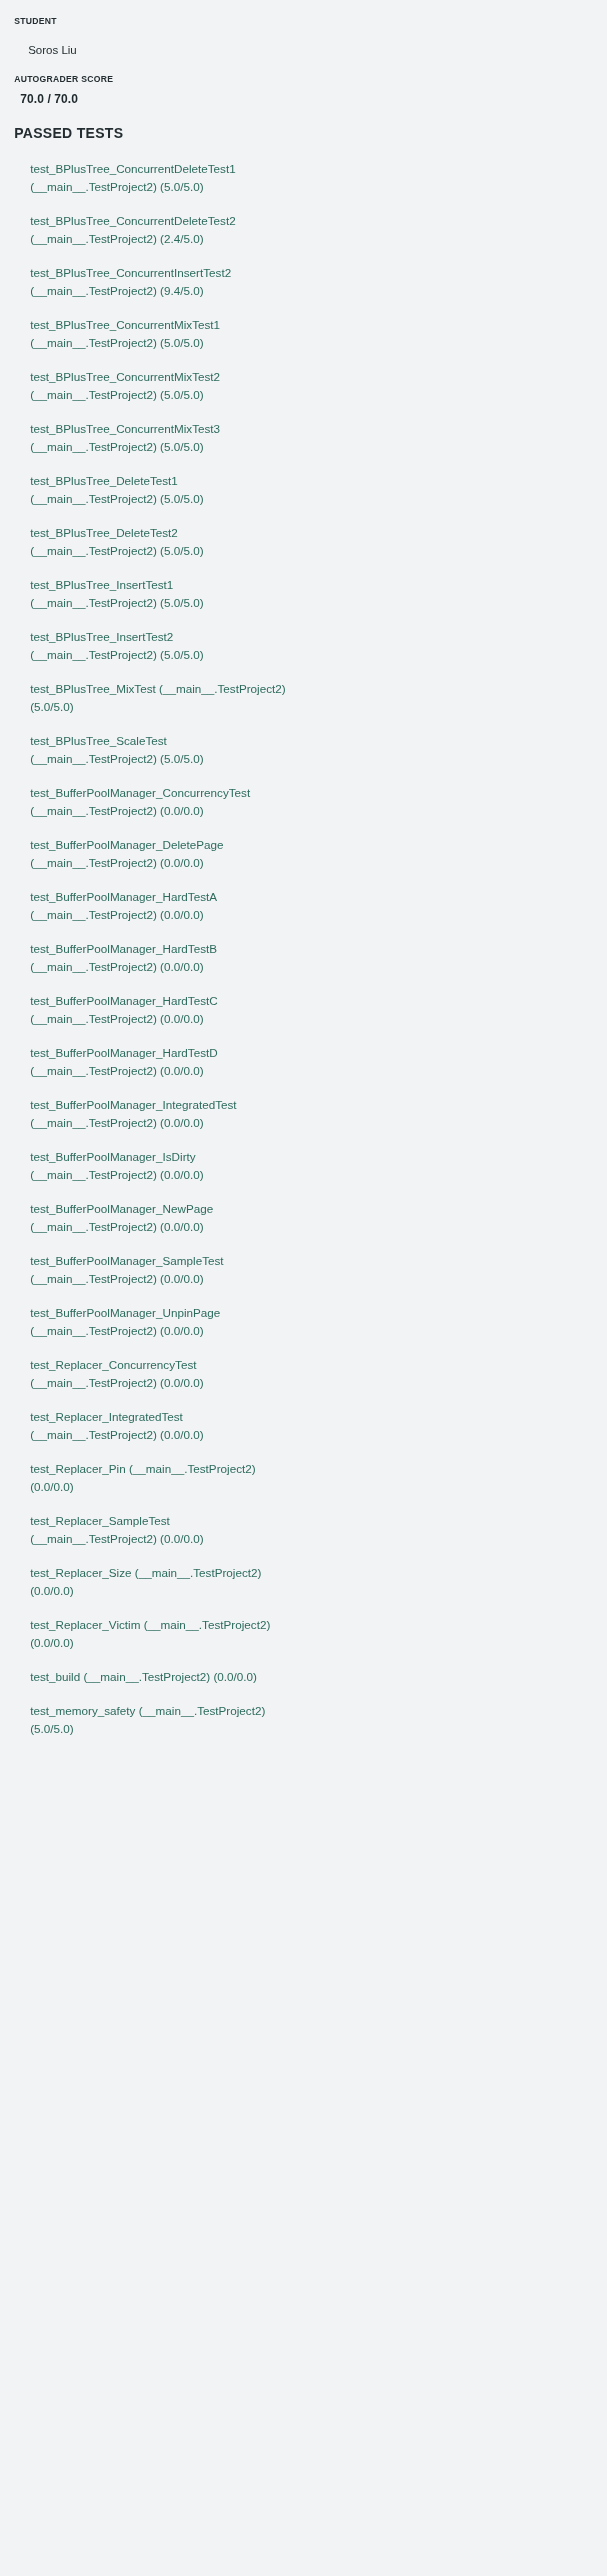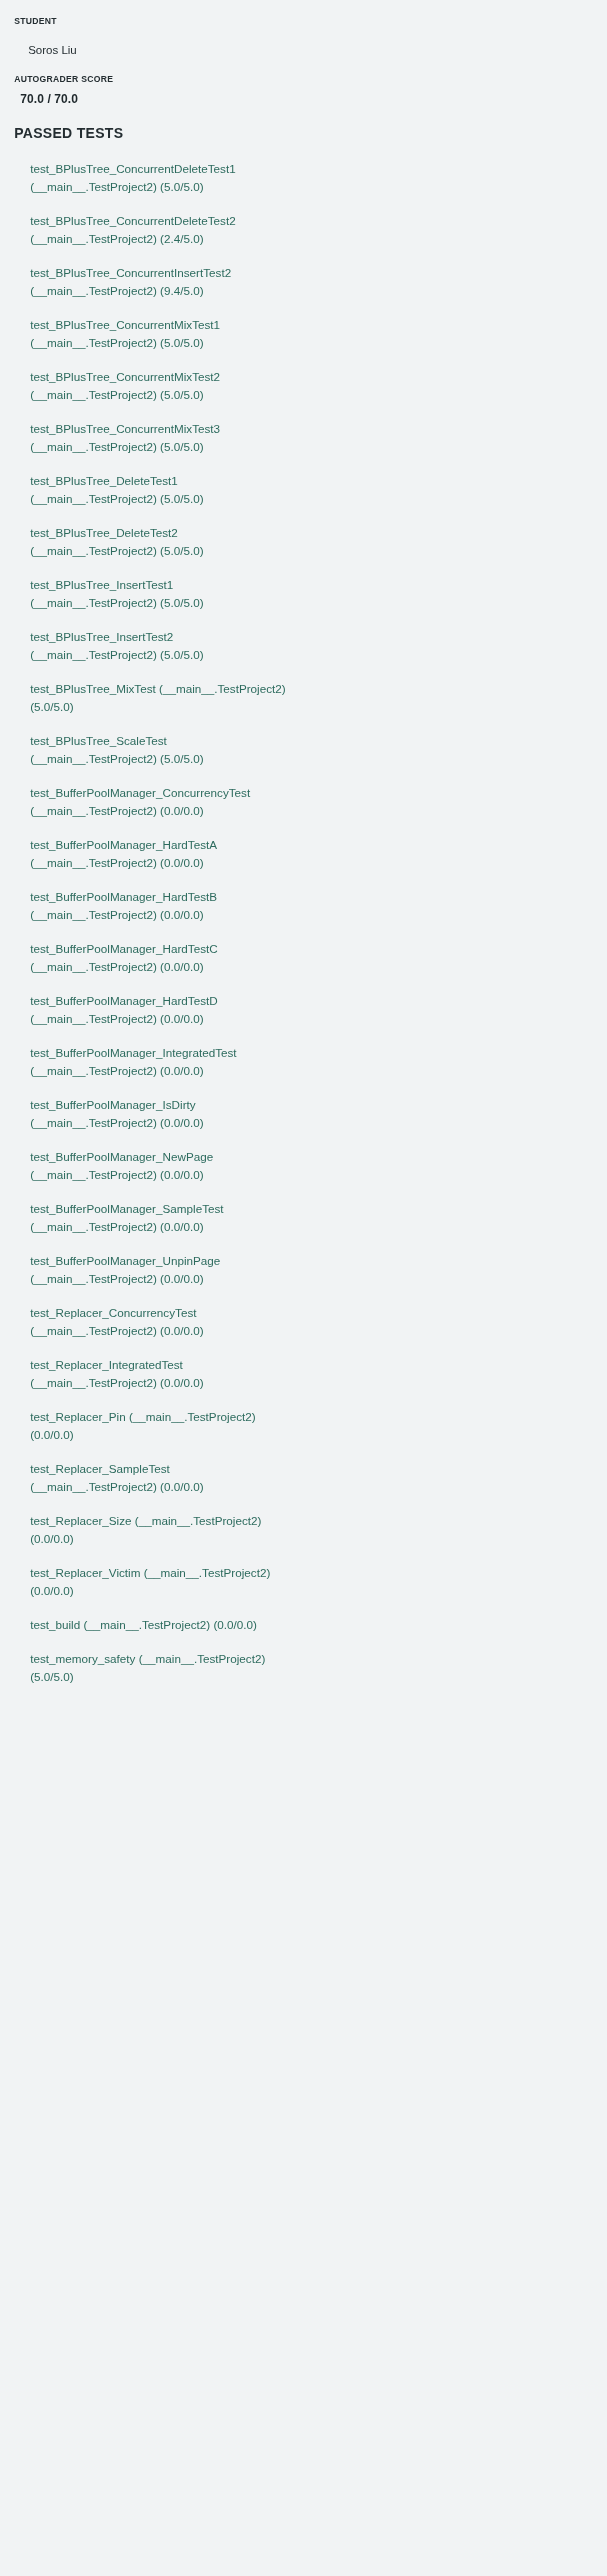--- a/index.html
+++ b/index.html
@@ -100,20 +100,21 @@
           <li class="test-item">test_BPlusTree_ConcurrentMixTest1 (__main__.TestProject2) (5.0/5.0)</li>
           <li class="test-item">test_BPlusTree_ConcurrentMixTest2 (__main__.TestProject2) (5.0/5.0)</li>
           <li class="test-item">test_BPlusTree_ConcurrentMixTest3 (__main__.TestProject2) (5.0/5.0)</li>
           <li class="test-item">test_BPlusTree_DeleteTest1 (__main__.TestProject2) (5.0/5.0)</li>
           <li class="test-item">test_BPlusTree_DeleteTest2 (__main__.TestProject2) (5.0/5.0)</li>
           <li class="test-item">test_BPlusTree_InsertTest1 (__main__.TestProject2) (5.0/5.0)</li>
           <li class="test-item">test_BPlusTree_InsertTest2 (__main__.TestProject2) (5.0/5.0)</li>
           <li class="test-item">test_BPlusTree_MixTest (__main__.TestProject2) (5.0/5.0)</li>
           <li class="test-item">test_BPlusTree_ScaleTest (__main__.TestProject2) (5.0/5.0)</li>
           <li class="test-item">test_BufferPoolManager_ConcurrencyTest (__main__.TestProject2) (0.0/0.0)</li>
+          <li class="test-item">test_BufferPoolManager_DeletePage (__main__.TestProject2) (0.0/0.0)</li>
           <li class="test-item">test_BufferPoolManager_HardTestA (__main__.TestProject2) (0.0/0.0)</li>
           <li class="test-item">test_BufferPoolManager_HardTestB (__main__.TestProject2) (0.0/0.0)</li>
           <li class="test-item">test_BufferPoolManager_HardTestC (__main__.TestProject2) (0.0/0.0)</li>
           <li class="test-item">test_BufferPoolManager_HardTestD (__main__.TestProject2) (0.0/0.0)</li>
           <li class="test-item">test_BufferPoolManager_IntegratedTest (__main__.TestProject2) (0.0/0.0)</li>
           <li class="test-item">test_BufferPoolManager_IsDirty (__main__.TestProject2) (0.0/0.0)</li>
           <li class="test-item">test_BufferPoolManager_NewPage (__main__.TestProject2) (0.0/0.0)</li>
           <li class="test-item">test_BufferPoolManager_SampleTest (__main__.TestProject2) (0.0/0.0)</li>
           <li class="test-item">test_BufferPoolManager_UnpinPage (__main__.TestProject2) (0.0/0.0)</li>
           <li class="test-item">test_Replacer_ConcurrencyTest (__main__.TestProject2) (0.0/0.0)</li>

